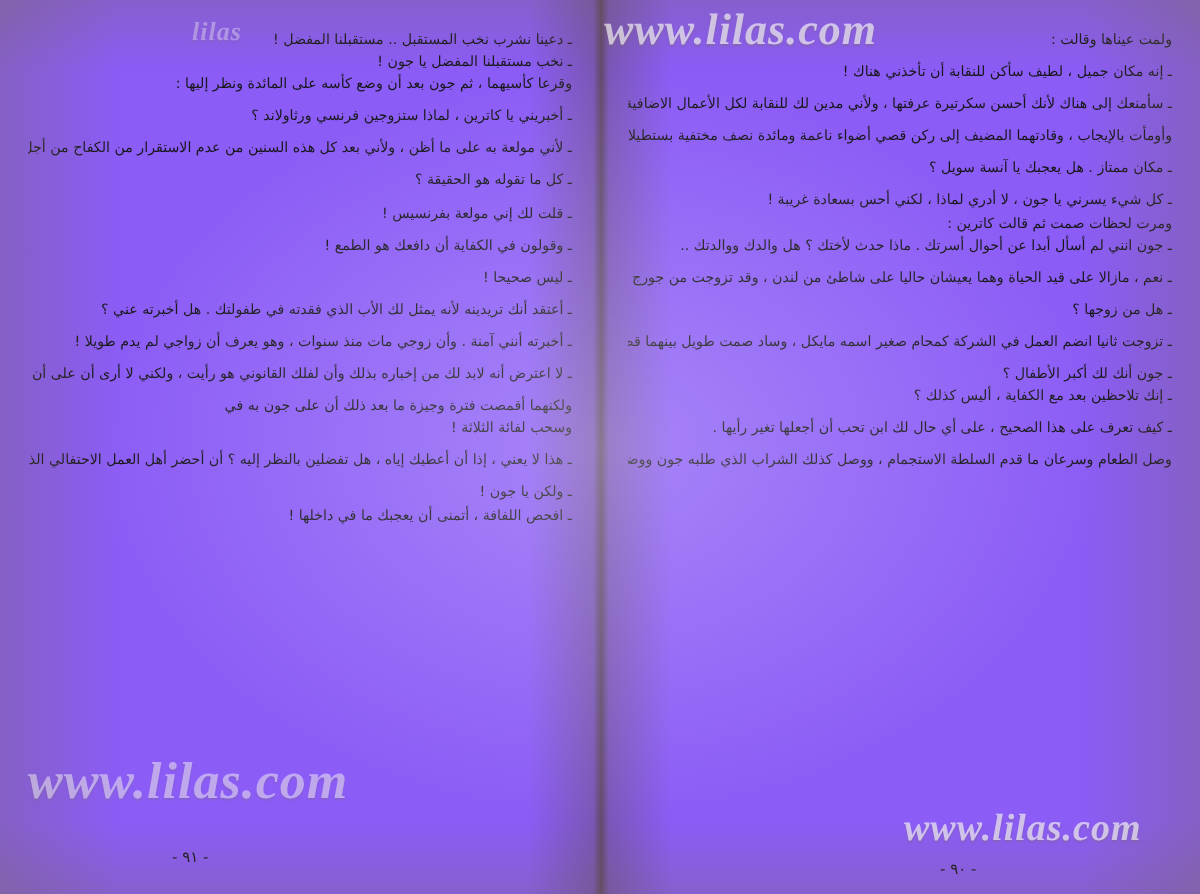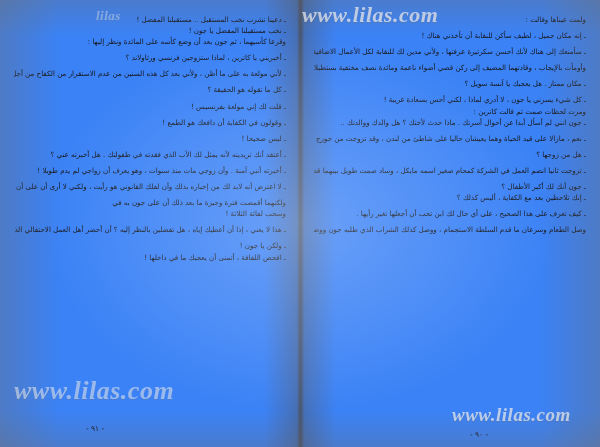--- a/index.html
+++ b/index.html
@@ -4,21 +4,21 @@
 <style>
   html, body {
     margin: 0;
     padding: 0;
     background: #2b2b2b;
   }
   .page {
     position: relative;
     width: 600px;
     height: 447px;
-    background: #3b82f6;
+    background: #8b5cf6;
     overflow: hidden;
     font-family: "DejaVu Sans", sans-serif;
   }
   
   .paper-tint {
     position: absolute;
     inset: 0;
     background:
       radial-gradient(ellipse at 50% 50%, rgba(255,255,255,0.25) 0%, rgba(255,255,255,0) 60%),
       linear-gradient(to right, rgba(120,105,85,0.30) 0%, rgba(120,105,85,0.0) 10%,

